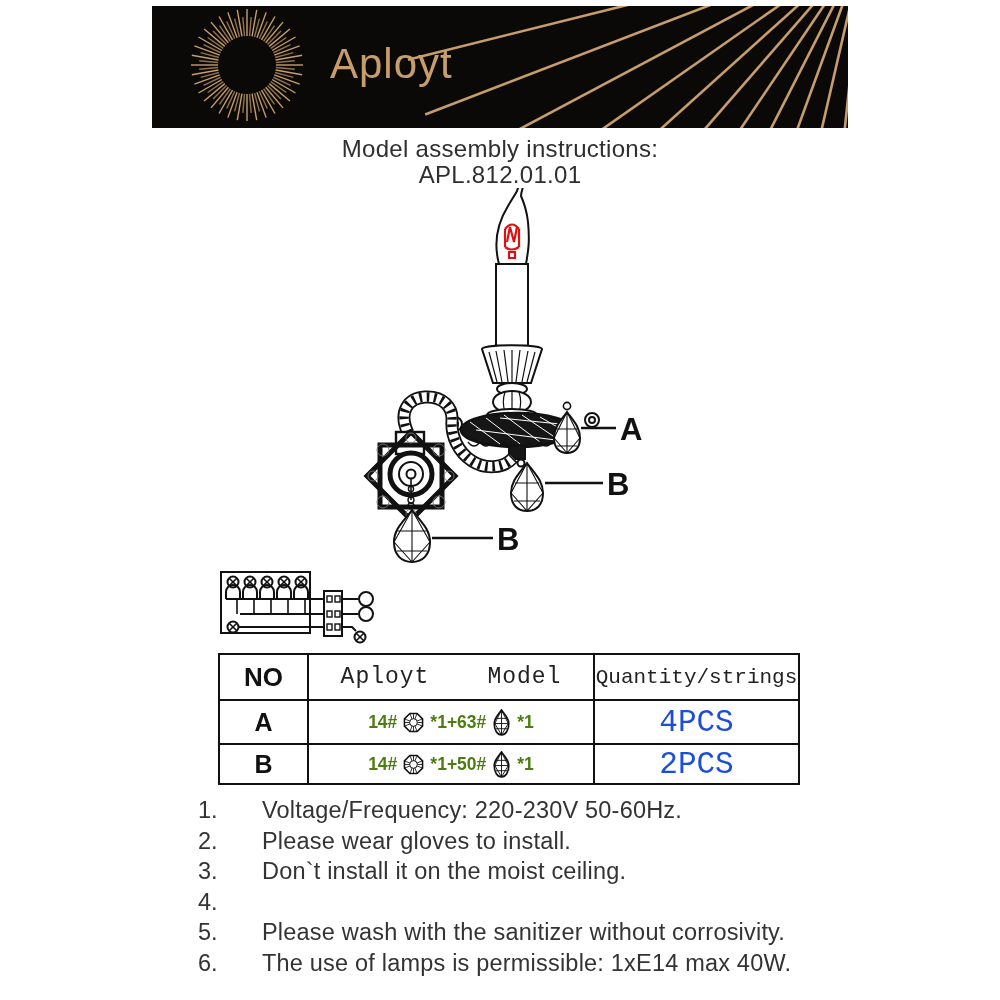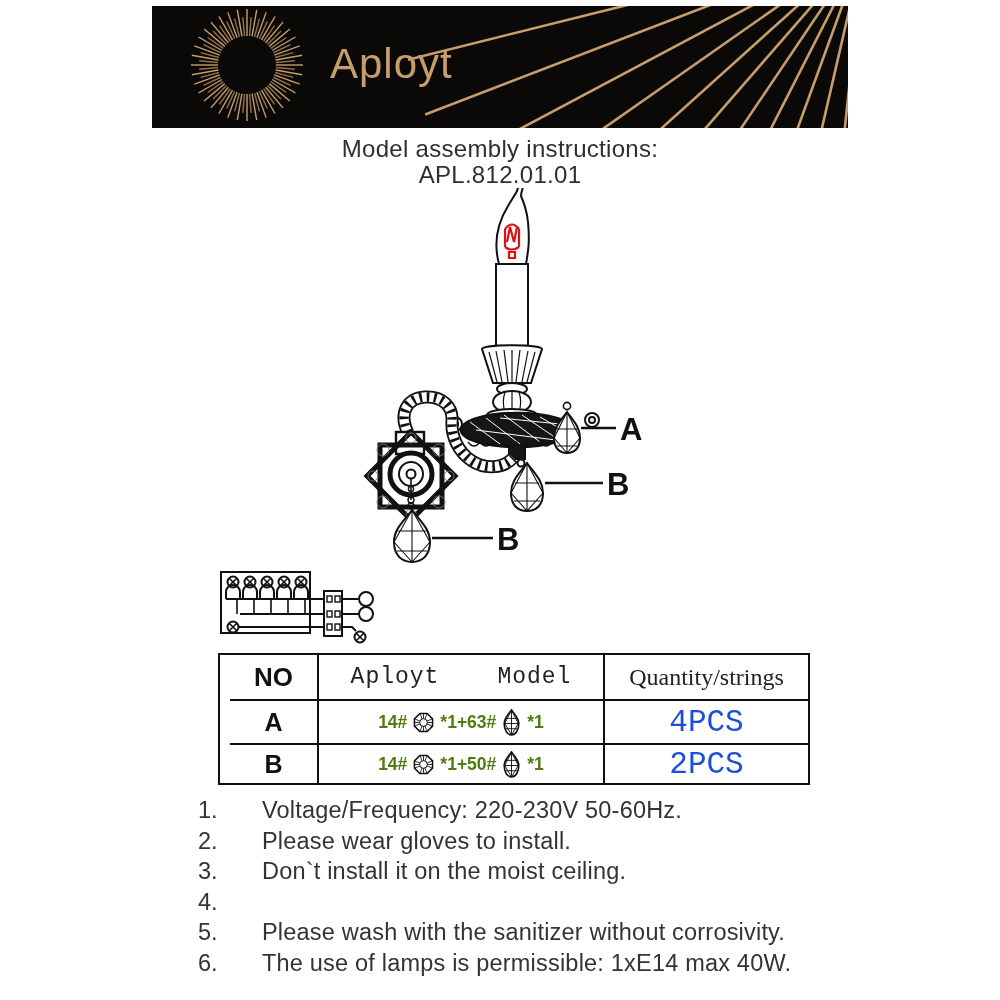--- a/index.html
+++ b/index.html
@@ -18,32 +18,32 @@
               font-size:24px;font-weight:500;color:#2f2f2f;letter-spacing:.3px;}
   #title1{top:135px;}
   #title2{top:161px;}
 
   
   #sconce-svg{position:absolute;left:345px;top:188px;}
   #wiring-svg{position:absolute;left:211px;top:563px;}
 
   
   #ptable{position:absolute;left:218px;top:653px;border:2.5px solid #111;background:#fff;}
-  .prow{display:grid;grid-template-columns:87px 286px 205px;padding-left:10px;}
+  .prow{display:grid;grid-template-columns:87px 286px 205px;}
   .pcell{border-left:2.5px solid #111;border-top:2.5px solid #111;display:flex;
          align-items:center;justify-content:center;gap:6px;}
   .prow .pcell:first-child{border-left:none;}
   .prow:first-child .pcell{border-top:none;}
   .row-h .pcell{height:44px;}
   .row-a .pcell{height:42px;}
   .row-b .pcell{height:38px;}
   .no-head{font-weight:700;font-size:26px;color:#111;}
   .mono{font-family:"Liberation Mono",monospace;color:#222;}
   .head-crystal{font-size:23px;letter-spacing:1px;gap:58px;}
-  .head-qty{font-size:24px;letter-spacing:0;font-family:Liberation Serif, serif;}
+  .head-qty{font-size:21px;letter-spacing:0;}
   .row-letter{font-weight:700;font-size:25px;color:#111;}
   .qty-val{font-family:"Liberation Mono",monospace;font-size:31px;color:#1d4ed8;}
   .crystal-seg{font-size:17.5px;font-weight:600;color:#4d7c0f;}
   .crystal-cell svg{display:block;}
 
   
   #instructions{position:absolute;left:198px;top:795px;width:640px;}
   .li{display:flex;align-items:flex-start;line-height:30.6px;font-size:23.5px;color:#333;}
   .li .num{width:39px;flex:none;}
   .li .txt{letter-spacing:.2px;margin-left:25px;}

